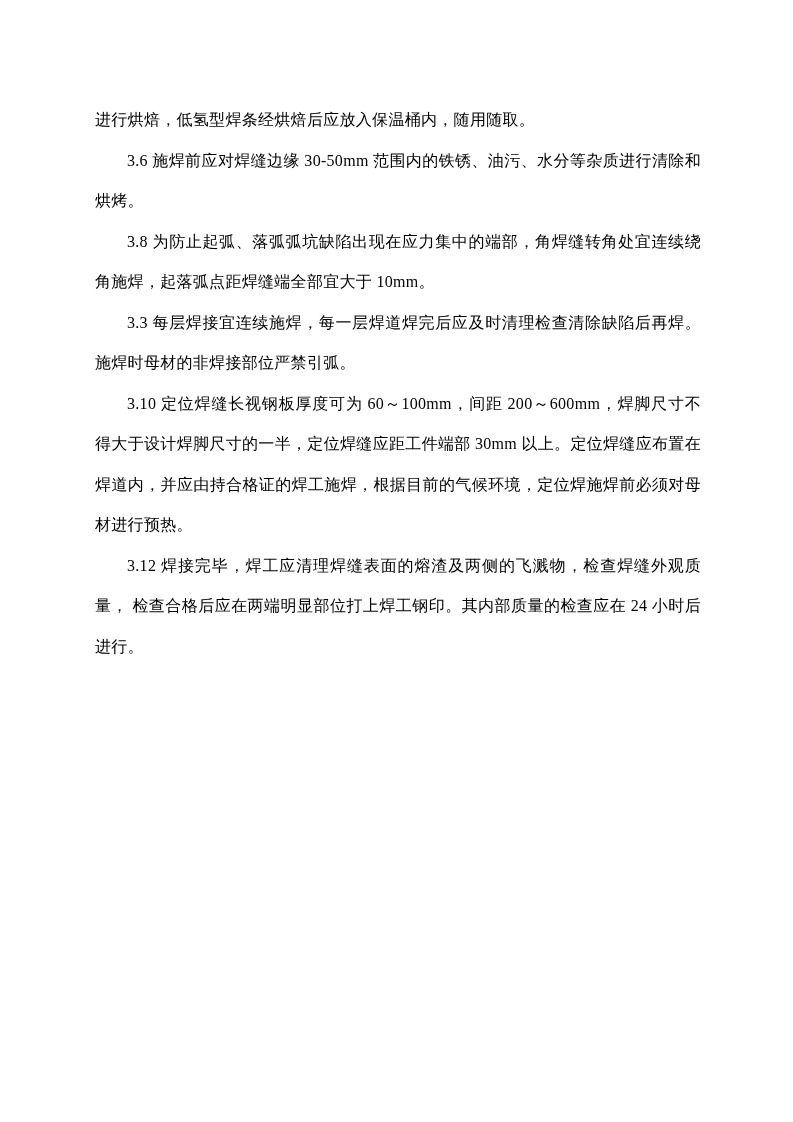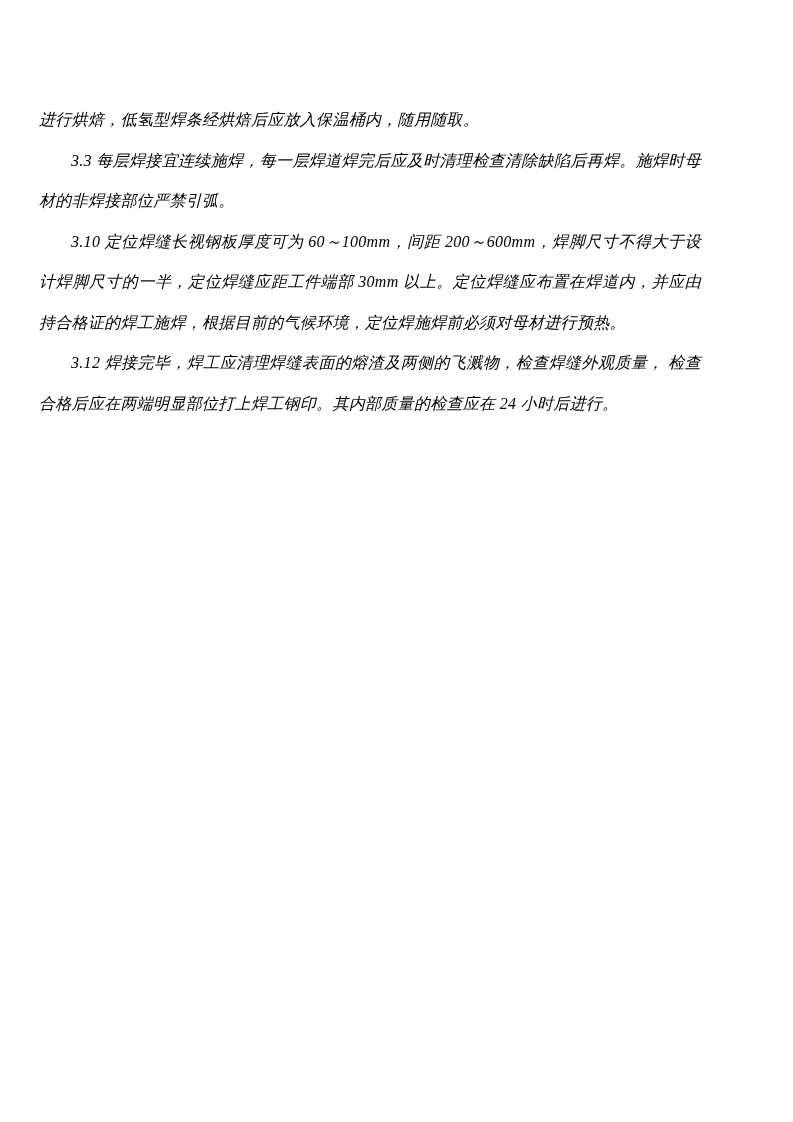--- a/index.html
+++ b/index.html
@@ -9,34 +9,35 @@
   .page {
     position: relative;
     width: 793px;
     height: 1122px;
     margin: 0 auto;
     background: #ffffff;
     color: #000000;
     font-family: "Liberation Serif", "DejaVu Serif", serif;
     font-size: 16px;
     line-height: 40.5px;
-    padding: 100px 92px 40px 39px;
+    padding: 100px 92px 40px 95px;
     overflow: hidden;
-    font-style: italic;
   }
   .para {
     text-align: justify;
     letter-spacing: 0.3px;
   }
   .para.indent {
     text-indent: 2em;
   }
 </style>
 </head>
 <body>
 
 <div class="page">
   <p class="para">进行烘焙，低氢型焊条经烘焙后应放入保温桶内，随用随取。</p>
+  <p class="para indent">3.6 施焊前应对焊缝边缘 30-50mm 范围内的铁锈、油污、水分等杂质进行清除和烘烤。</p>
+  <p class="para indent">3.8 为防止起弧、落弧弧坑缺陷出现在应力集中的端部，角焊缝转角处宜连续绕角施焊，起落弧点距焊缝端全部宜大于 10mm。</p>
   <p class="para indent">3.3 每层焊接宜连续施焊，每一层焊道焊完后应及时清理检查清除缺陷后再焊。施焊时母材的非焊接部位严禁引弧。</p>
   <p class="para indent">3.10 定位焊缝长视钢板厚度可为 60～100mm，间距 200～600mm，焊脚尺寸不得大于设计焊脚尺寸的一半，定位焊缝应距工件端部 30mm 以上。定位焊缝应布置在焊道内，并应由持合格证的焊工施焊，根据目前的气候环境，定位焊施焊前必须对母材进行预热。</p>
   <p class="para indent">3.12 焊接完毕，焊工应清理焊缝表面的熔渣及两侧的飞溅物，检查焊缝外观质量， 检查合格后应在两端明显部位打上焊工钢印。其内部质量的检查应在 24 小时后进行。</p>
 
 </div>
 
 </body></html>

